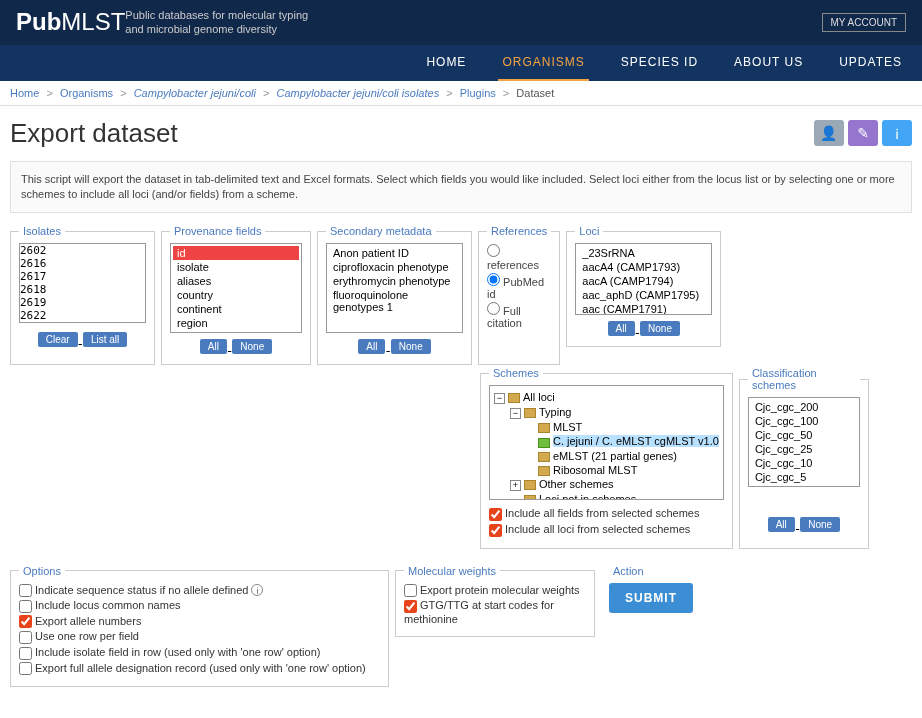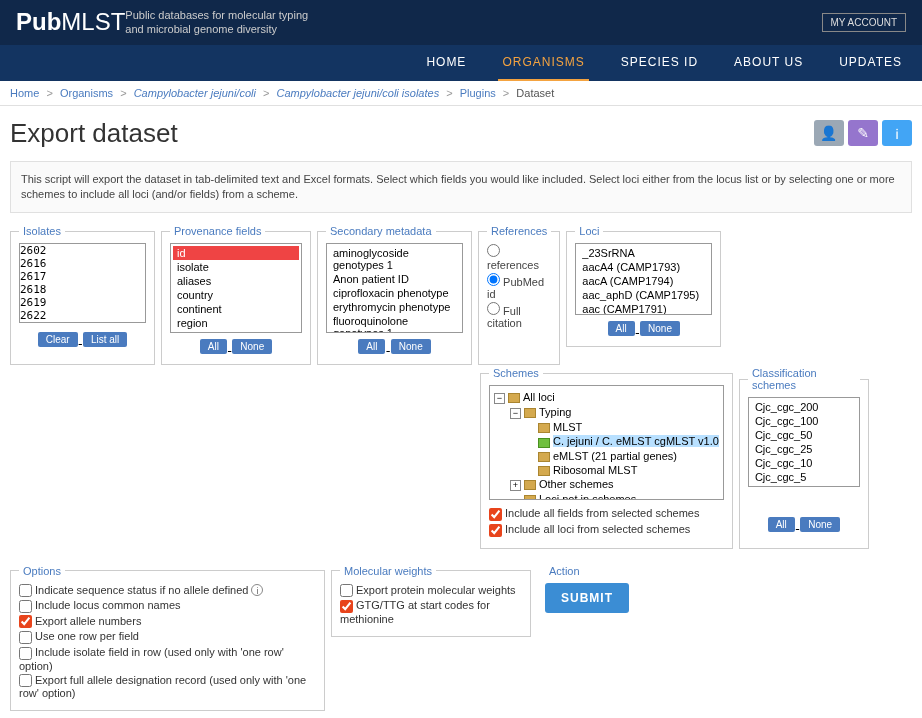--- a/index.html
+++ b/index.html
@@ -45,21 +45,21 @@
     .fs-cls { width: 130px; }
     .tree { border: 1px solid #999; background: #fff; height: 115px; overflow: auto; padding: 4px; font-size: 11px; }
     .tree-row { white-space: nowrap; padding: 1px 0; }
     .tree-toggle { display: inline-block; width: 11px; border:1px solid #888; text-align:center; line-height:9px; font-size:9px; margin-right:3px; cursor:pointer; }
     .tree-folder { display:inline-block; width:12px; height:10px; background:#d4a94e; border:1px solid #aa8530; margin-right:3px; vertical-align:middle; }
     .tree-folder.sel { background:#6fbf3e; border-color:#4a9020; }
     .tree-label.sel { background: #b8e0ff; }
     .check-row { font-size: 11px; color: #333; padding: 1px 0; }
     .check-row input { vertical-align: middle; margin-right: 3px; accent-color: #e8441c; }
     .row2 { display: flex; gap: 6px; flex-wrap: wrap; align-items: flex-start; }
-    .fs-options { width: 315px; }
+    .fs-options { width: 379px; }
     .fs-mol { width: 200px; }
     .fs-action { width: 100px; border: none; }
     .submit-btn { background: #3b8dd4; color: #fff; border: none; padding: 8px 16px; font-size: 12px; font-weight: bold; border-radius: 3px; cursor: pointer; letter-spacing: 1px;}
     .info-icon { display:inline-block; width:12px; height:12px; border:1px solid #888; border-radius:50%; font-size:9px; text-align:center; line-height:12px; color:#666; margin-left:3px;}
     .col2 { display: flex; flex-direction: column; gap:0; }
     .sch-check { margin-top:6px; }
   </style>
 </head>
 <body>
 
@@ -132,21 +132,20 @@
       </div>
       <div class="btn-row">
         <button class="mini-btn">All</button>
         <button class="mini-btn">None</button>
       </div>
     </fieldset>
 
     <fieldset class="fs-second">
         <legend>Secondary metadata</legend>
       <div class="listbox">
-        <div>aminoglycoside genotypes 1</div>
         <div>Anon patient ID</div>
         <div>ciprofloxacin phenotype</div>
         <div>erythromycin phenotype</div>
         <div>fluoroquinolone genotypes 1</div>
 
       </div>
       <div class="btn-row">
         <button class="mini-btn">All</button>
         <button class="mini-btn">None</button>
       </div>

